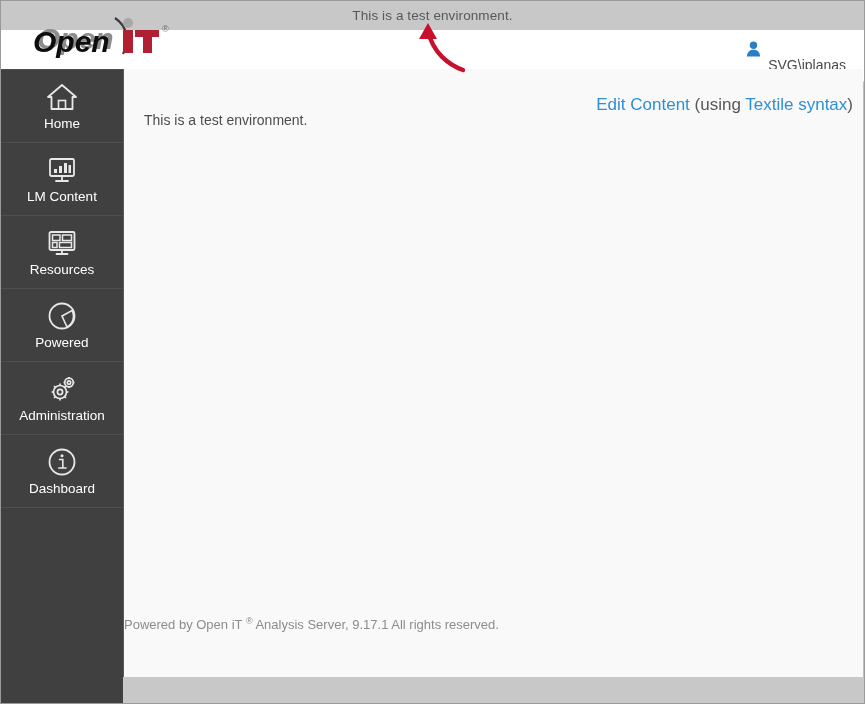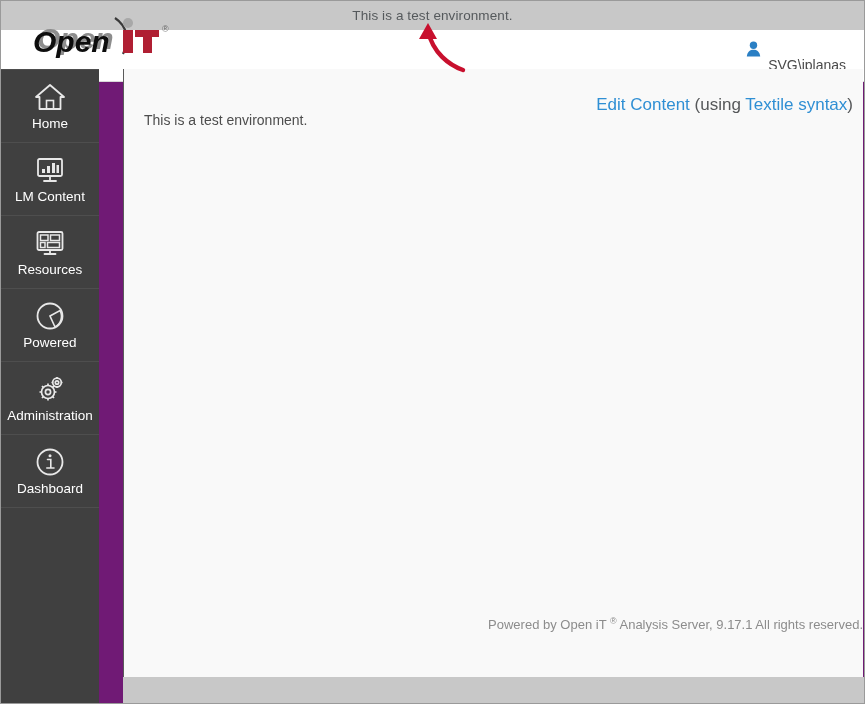--- a/index.html
+++ b/index.html
@@ -11,21 +11,21 @@
     font-family: "Liberation Sans", sans-serif;
     -webkit-font-smoothing: antialiased;
   }
   #app {
     position: relative;
     width: 865px;
     height: 704px;
     overflow: hidden;
     box-sizing: border-box;
     border: 1px solid #9a9a9a;
-    background: #701a75;
+    background: #5eead4;
   }
 
   
   .test-banner {
     position: absolute;
     left: 0;
     top: 0;
     width: 863px;
     height: 29px;
     background: #c8c8c8;
@@ -73,21 +73,21 @@
     font-size: 14px;
     color: #4a4a4a;
     margin-top: 32px;
   }
 
   
   .sidebar {
     position: absolute;
     left: 0;
     top: 68px;
-    width: 98px;
+    width: 122px;
     bottom: 0;
     background: #404040;
     border-top: 1px solid #4e4e4e;
     box-sizing: border-box;
   }
   .nav-item {
     position: relative;
     height: 73px;
     box-sizing: border-box;
     border-bottom: 1px solid #4e4e4e;
@@ -146,21 +146,21 @@
     right: 20px;
     font-size: 14px;
     color: #4d4d4d;
   }
 
   .footer {
     position: absolute;
     left: 0;
     right: 0;
     bottom: 45px;
-    text-align: right;
+    text-align: left;
     font-size: 13px;
     color: #8c8c8c;
   }
   .footer .sup {
     font-size: 9px;
     vertical-align: super;
   }
 
   
   .bottom-bar {

